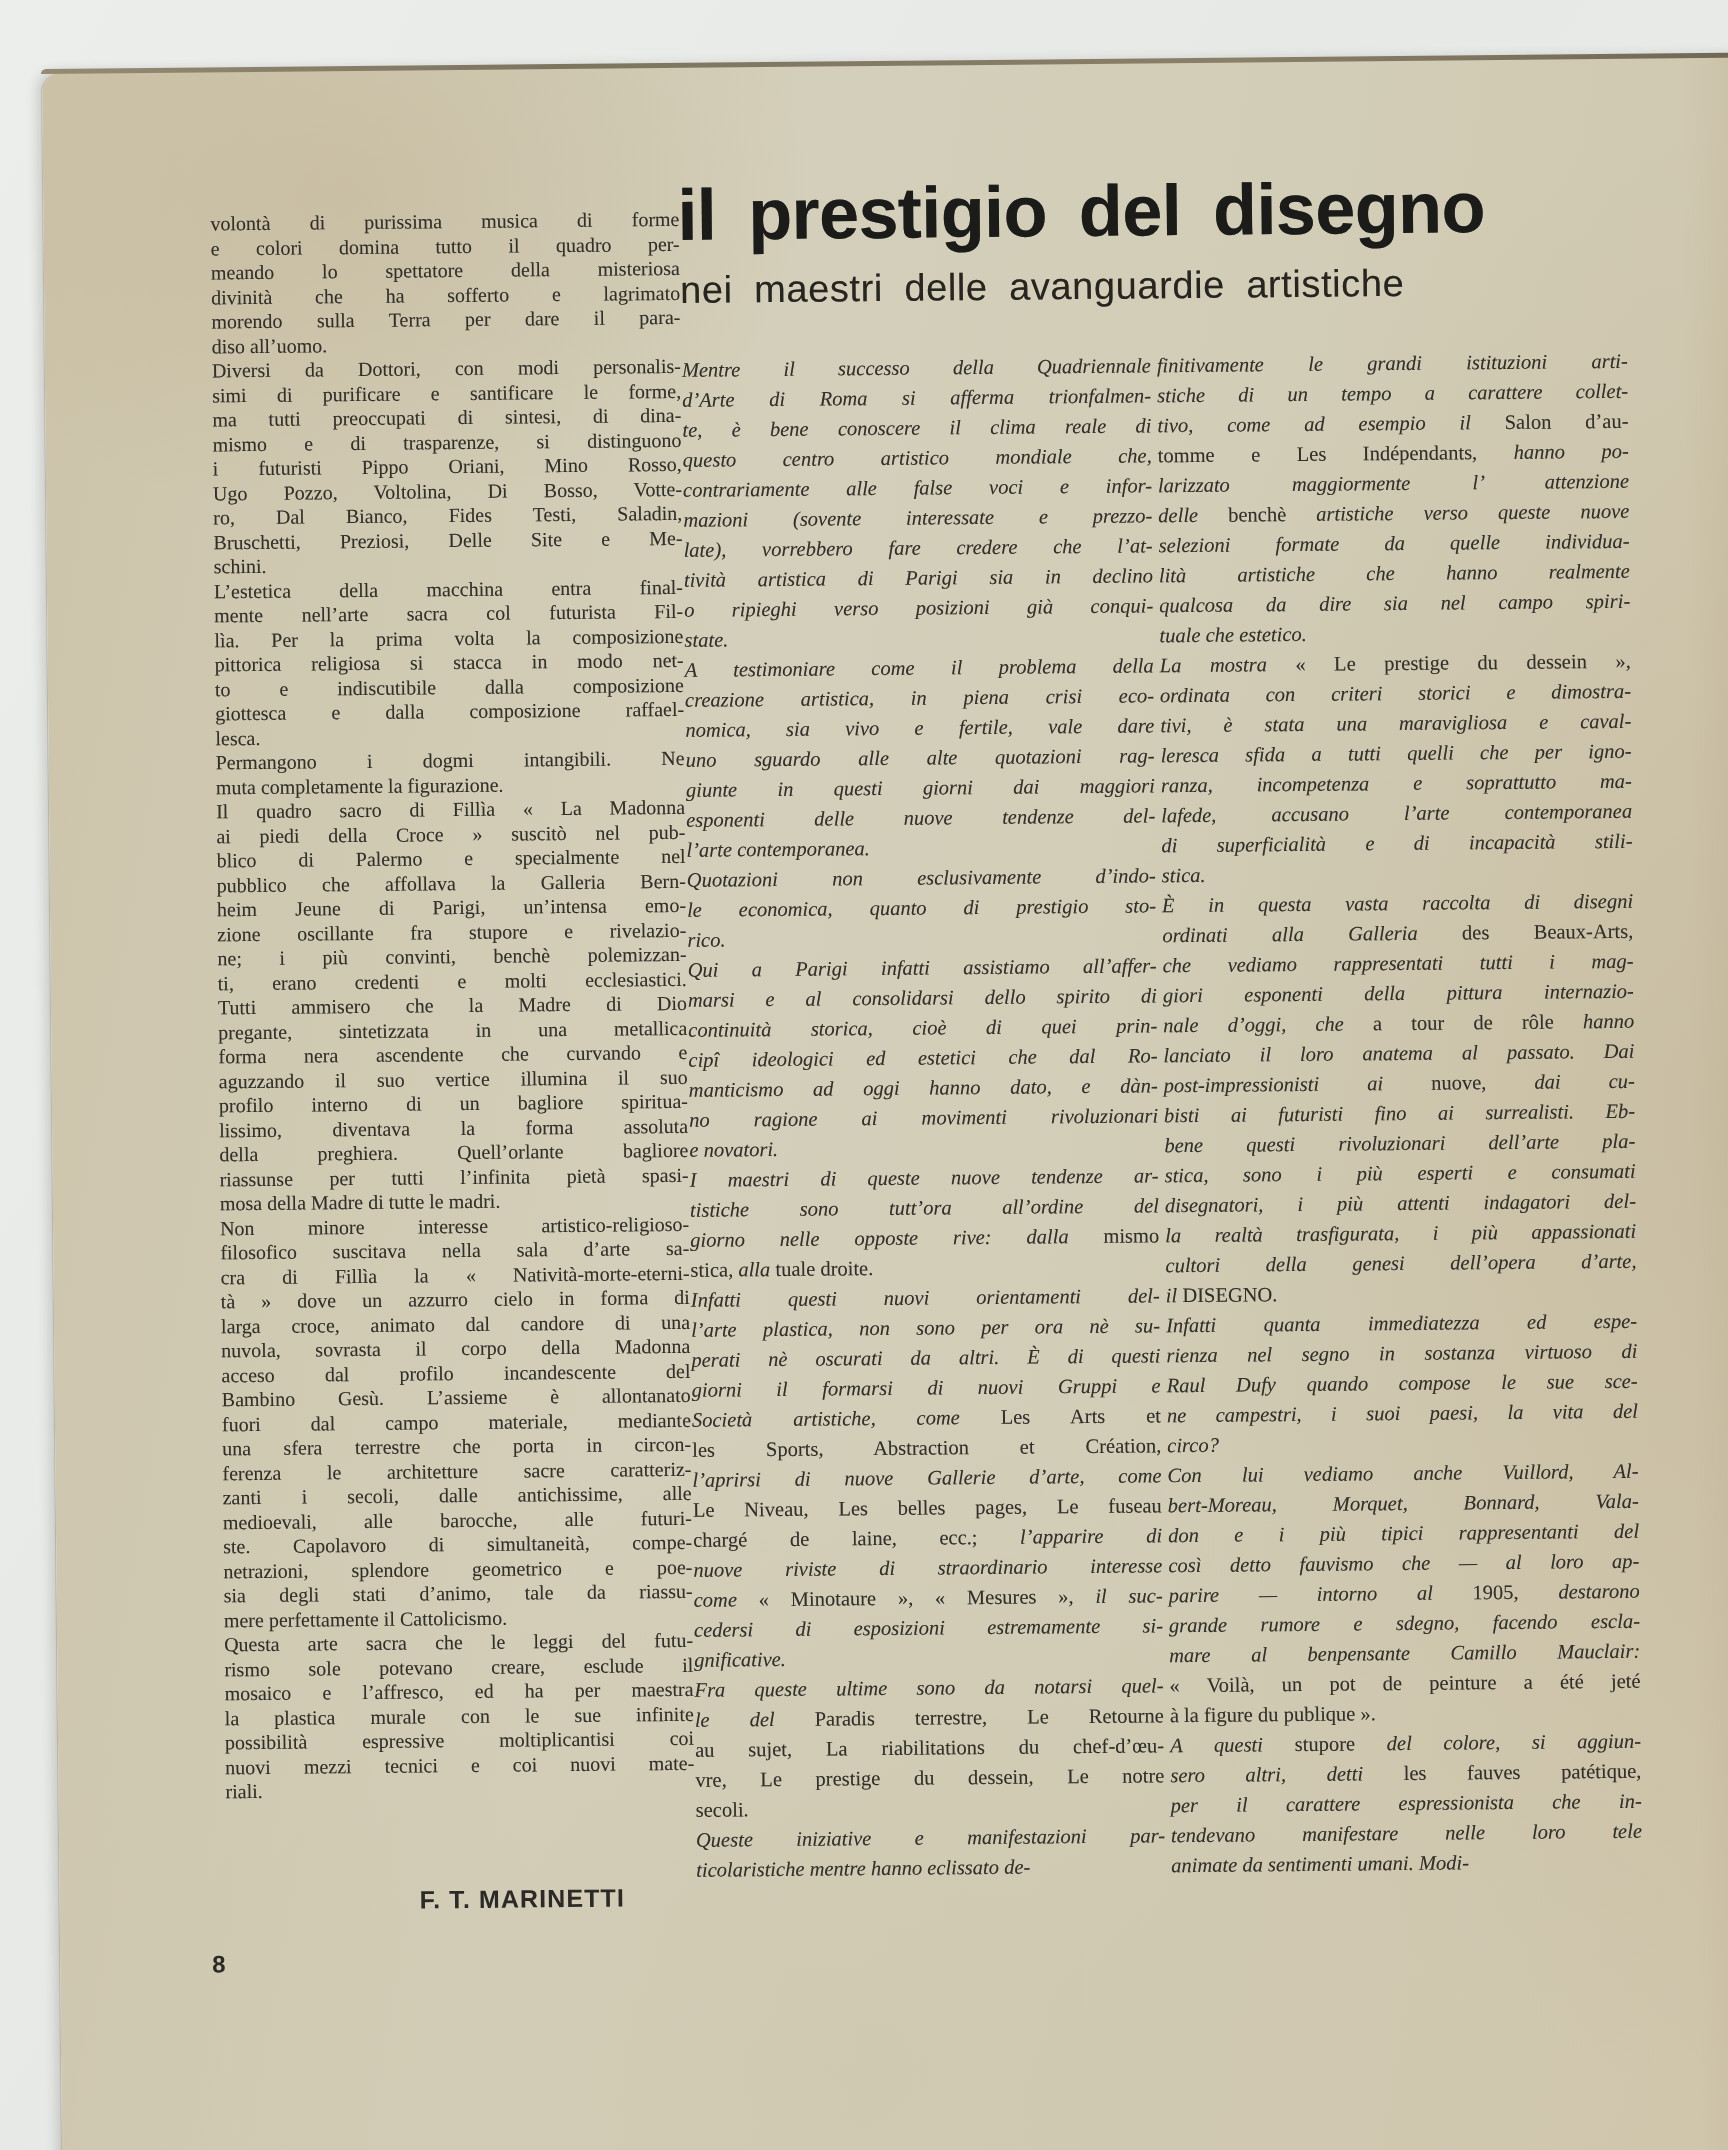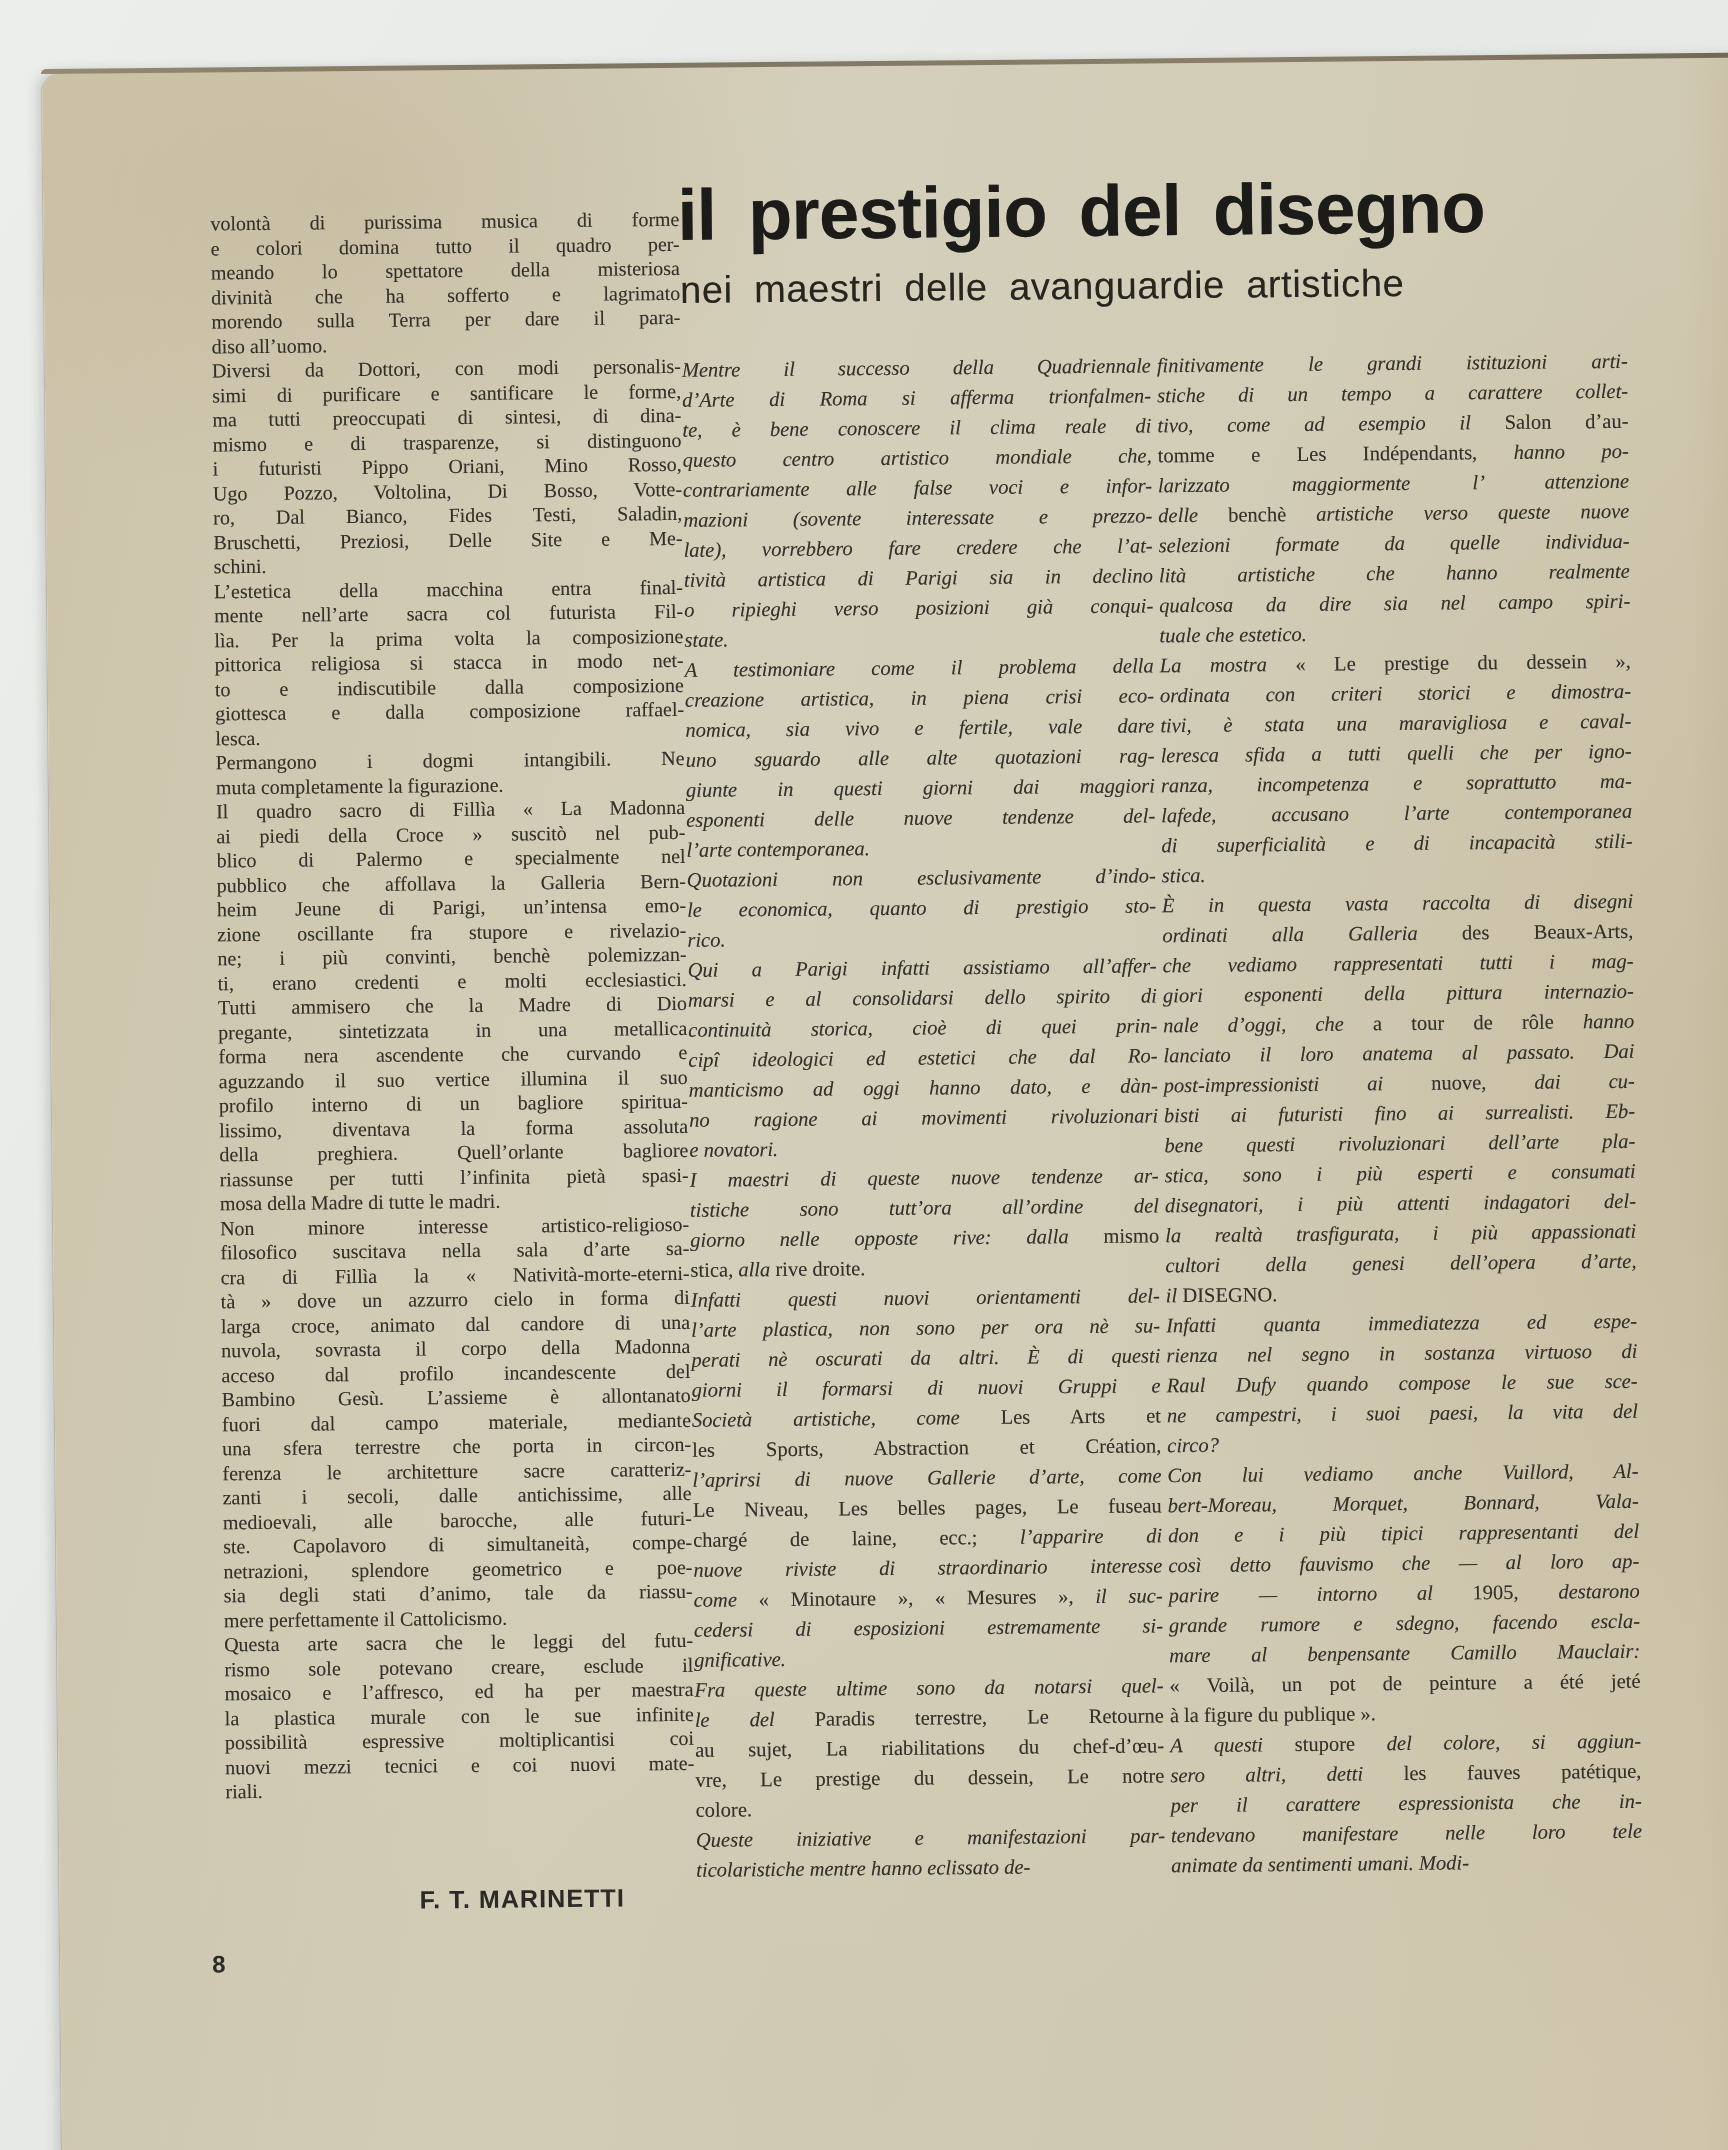--- a/index.html
+++ b/index.html
@@ -159,39 +159,39 @@
       <div class="line">Qui a Parigi infatti assistiamo all’affer-</div>
       <div class="line">marsi e al consolidarsi dello spirito di</div>
       <div class="line">continuità storica, cioè di quei prin-</div>
       <div class="line">cipî ideologici ed estetici che dal Ro-</div>
       <div class="line">manticismo ad oggi hanno dato, e dàn-</div>
       <div class="line">no ragione ai movimenti rivoluzionari</div>
       <div class="line end">e novatori.</div>
       <div class="line">I maestri di queste nuove tendenze ar-</div>
       <div class="line">tistiche sono tutt’ora all’ordine del</div>
       <div class="line">giorno nelle opposte rive: dalla <span class="rm">mismo</span></div>
-      <div class="line end"><span class="rm">stica,</span> alla <span class="rm">rive droite.</span></div>
+      <div class="line end"><span class="rm">stica,</span> alla <span class="rm">tuale droite.</span></div>
       <div class="line">Infatti questi nuovi orientamenti del-</div>
       <div class="line">l’arte plastica, non sono per ora nè su-</div>
       <div class="line">perati nè oscurati da altri. È di questi</div>
       <div class="line">giorni il formarsi di nuovi Gruppi e</div>
       <div class="line">Società artistiche, come <span class="rm">Les Arts et</span></div>
       <div class="line"><span class="rm">les Sports, Abstraction et Création,</span></div>
       <div class="line">l’aprirsi di nuove Gallerie d’arte, come</div>
       <div class="line"><span class="rm">Le Niveau, Les belles pages, Le fuseau</span></div>
       <div class="line"><span class="rm">chargé de laine, ecc.;</span> l’apparire di</div>
       <div class="line">nuove riviste di straordinario interesse</div>
       <div class="line">come <span class="rm">« Minotaure », « Mesures »,</span> il suc-</div>
       <div class="line">cedersi di esposizioni estremamente si-</div>
       <div class="line end">gnificative.</div>
       <div class="line">Fra queste ultime sono da notarsi quel-</div>
       <div class="line">le del <span class="rm">Paradis terrestre, Le Retourne</span></div>
       <div class="line"><span class="rm">au sujet, La riabilitations du chef-d’œu-</span></div>
       <div class="line"><span class="rm">vre, Le prestige du dessein, Le notre</span></div>
-      <div class="line end"><span class="rm">colore.</span></div>
+      <div class="line end"><span class="rm">secoli.</span></div>
       <div class="line">Queste iniziative e manifestazioni par-</div>
       <div class="line end">ticolaristiche mentre hanno eclissato de-</div>
     </div>
   <div class="col col-italic col-right">
       <div class="line">finitivamente le grandi istituzioni arti-</div>
       <div class="line">stiche di un tempo a carattere collet-</div>
       <div class="line">tivo, come ad esempio il <span class="rm">Salon d’au-</span></div>
       <div class="line"><span class="rm">tomme e Les Indépendants,</span> hanno po-</div>
       <div class="line">larizzato maggiormente l’ attenzione</div>
       <div class="line">delle <span class="rm">benchè</span> artistiche verso queste nuove</div>

